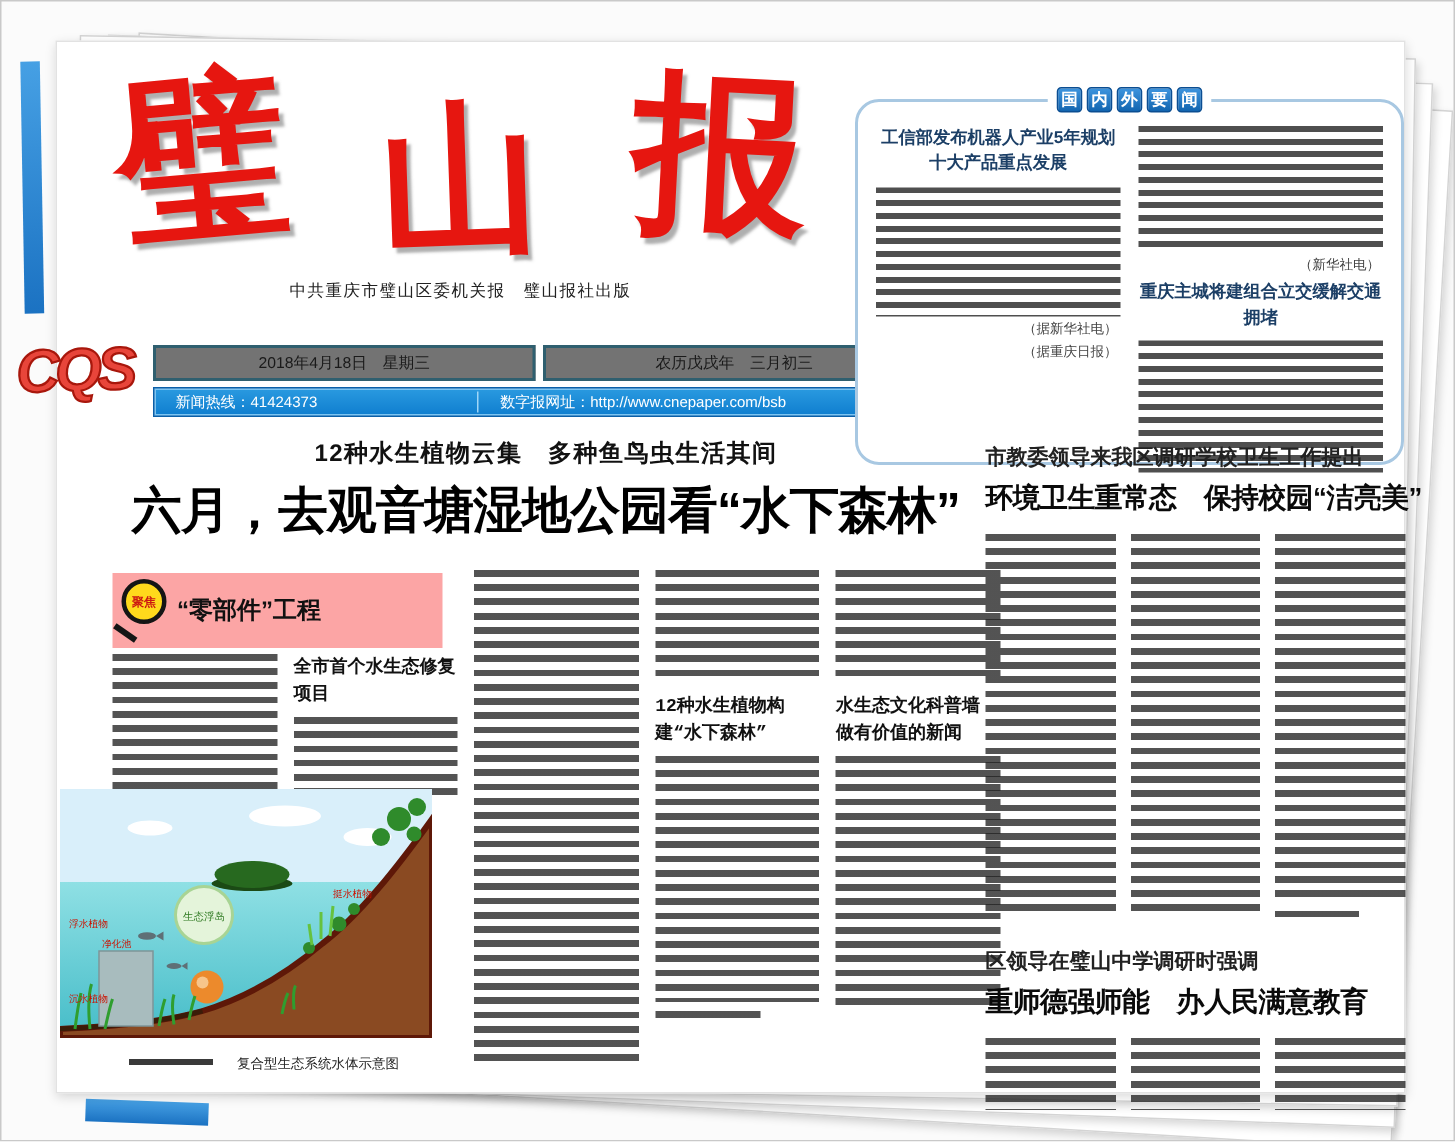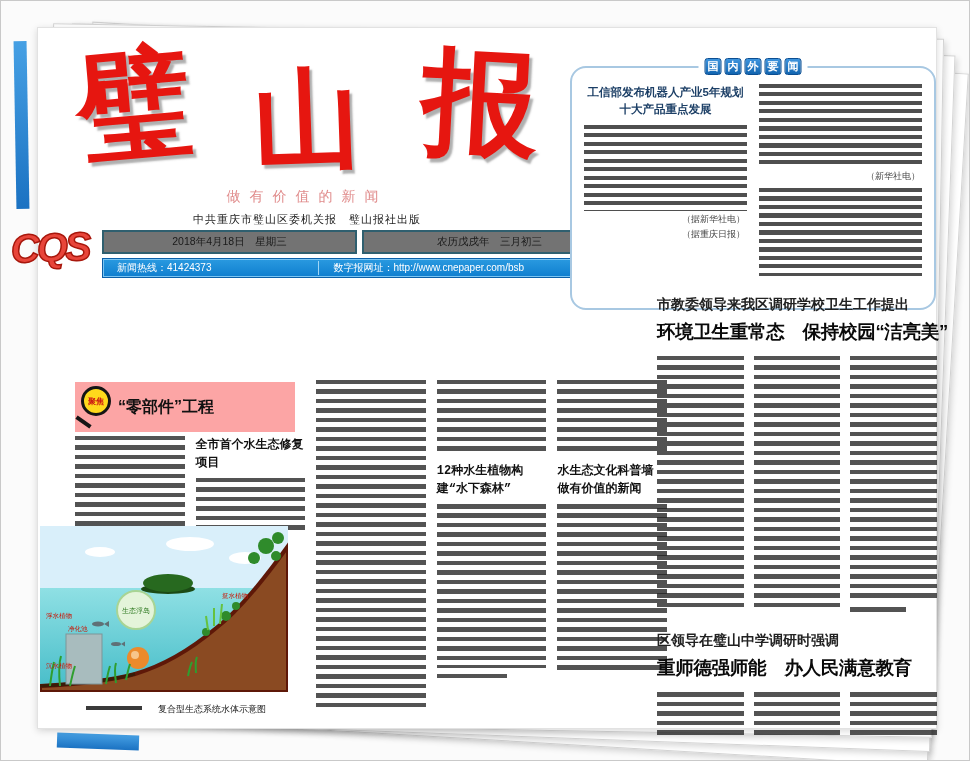--- a/index.html
+++ b/index.html
@@ -120,21 +120,20 @@
   <div class="frag" id="frag-tr2"></div>
 
   <div id="page">
 
     <div class="masthead">
       <div class="mast-chars">
         <span class="mc0">璧</span>
         <span class="mc1">山</span>
         <span class="mc2">报</span>
       </div>
-      <div class="slogan">做有价值的新闻</div>
       <div class="publisher">中共重庆市璧山区委机关报　璧山报社出版</div>
     </div>
 
     <div class="infobar">
       <div class="cell">2018年4月18日　星期三</div>
       <div class="cell">农历戊戌年　三月初三</div>
       <div class="cell">今日天气：阴转多云　14-23℃</div>
     </div>
 
     <div class="bluebar">
@@ -158,25 +157,30 @@
             <div>工信部发布机器人产业5年规划</div>
             <div>十大产品重点发展</div>
           </div>
           <div class="greek s" style="height:86px;margin-top:6px;"></div>
           <div class="nb-by">（据新华社电）</div>
           <div class="nb-by">（据重庆日报）</div>
         </div>
         <div class="nb-col">
           <div class="greek s" style="height:84px;"></div>
           <div class="nb-by">（新华社电）</div>
+          <div class="nb-h" style="margin-top:4px;">重庆主城将建组合立交缓解交通拥堵</div>
           <div class="greek s" style="height:88px;margin-top:5px;"></div>
         </div>
       </div>
     </div>
 
+    <div class="lead">
+      <div class="kicker">12种水生植物云集　多种鱼鸟虫生活其间</div>
+      <div class="headline">六月，去观音塘湿地公园看“水下森林”</div>
+    </div>
 
     <div class="main-cols">
       <div class="feature">
         <div class="mag">
           <div class="lens">聚焦</div>
           <div class="handle"></div>
         </div>
         <div class="feature-text">“零部件”工程</div>
       </div>
       <div class="col padtop">

